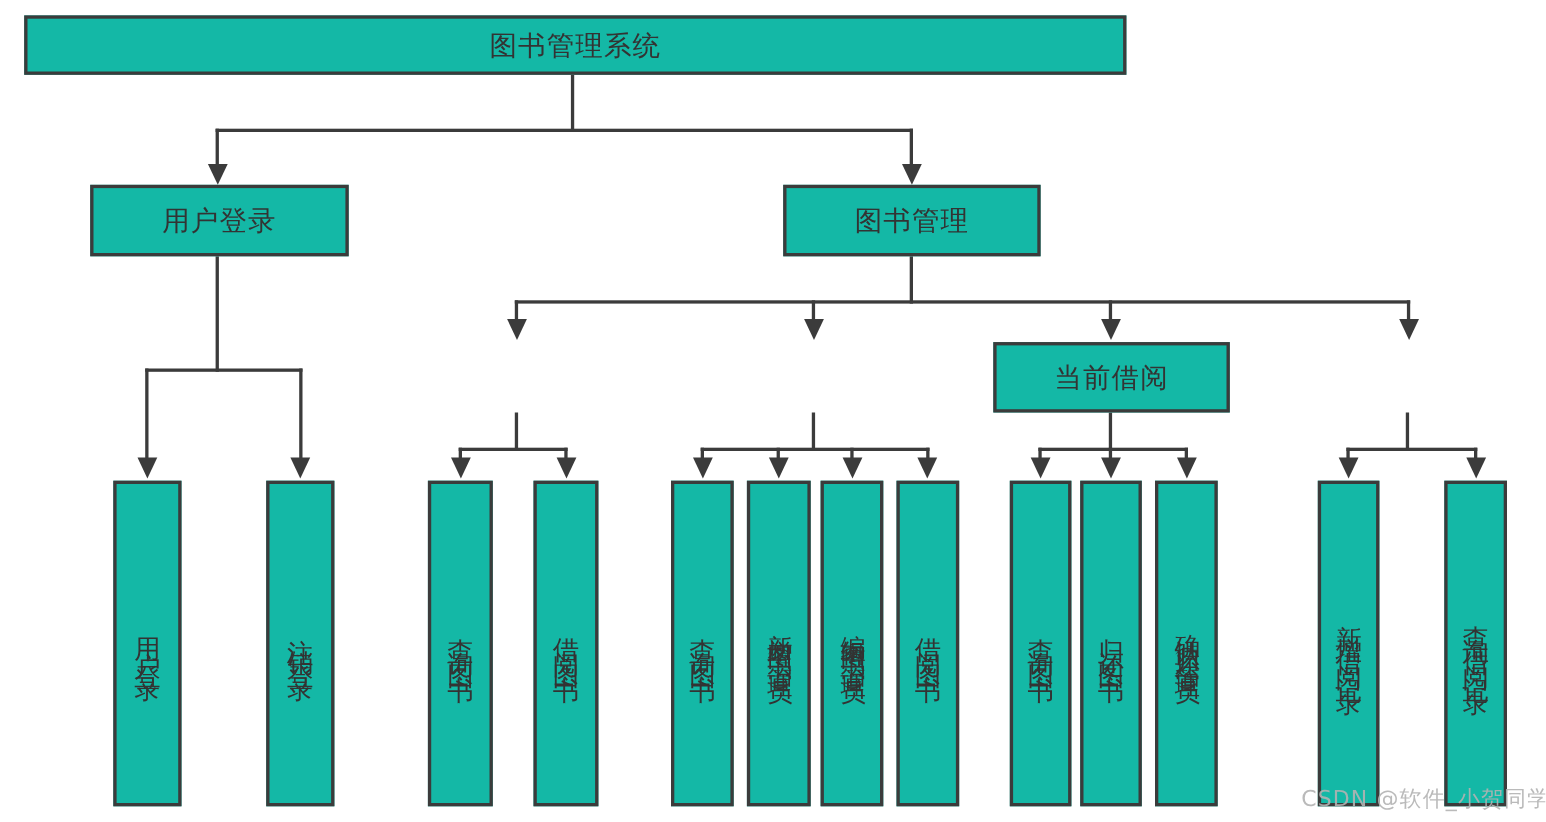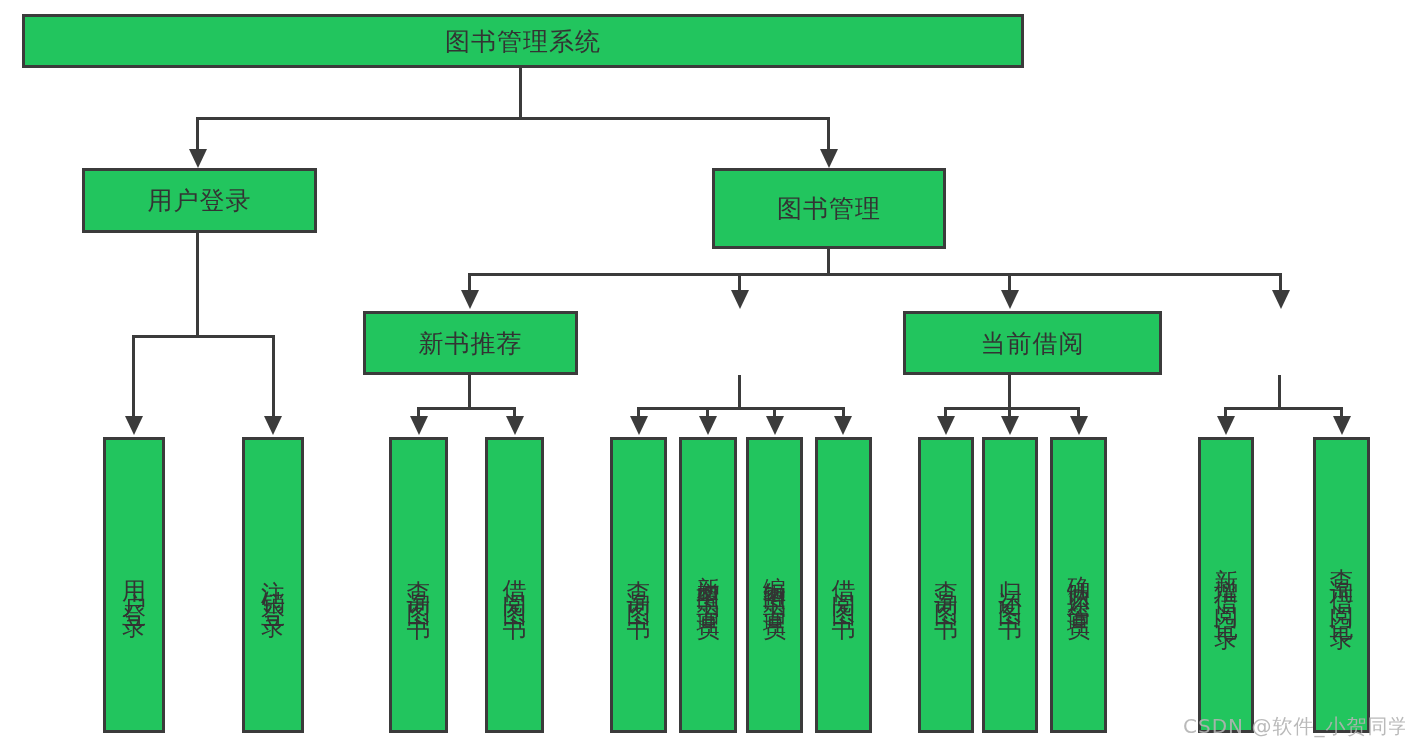--- a/index.html
+++ b/index.html
@@ -2,21 +2,21 @@
 <html><head>
 <meta charset="utf-8">
 <style>
   html,body{margin:0;padding:0;background:#ffffff;}
   .canvas{
     position:relative;width:1405px;height:747px;background:#ffffff;overflow:hidden;
     font-family:"DejaVu Sans","Liberation Sans",sans-serif;color:#333333;
   }
   
   .box{
-    position:absolute;box-sizing:border-box;border:3px solid #3b3b3b;background:#22c55e;
+    position:absolute;box-sizing:border-box;border:3px solid #3b3b3b;background:#14b8a6;
     display:flex;align-items:center;justify-content:center;
   }
   .hbox span{font-size:25px;letter-spacing:1px;white-space:nowrap;}
   .vbox span{
     writing-mode:vertical-rl;text-orientation:mixed;
     font-size:24px;letter-spacing:12px;line-height:1;white-space:nowrap;
   }
   .vbox span.tight{font-size:23px;letter-spacing:6px;}
   
   .ln{position:absolute;background:#3b3b3b;}
@@ -96,28 +96,25 @@
   <div class="ar" style="left:1217px;top:416px"></div>
   <div class="ar" style="left:1333px;top:416px"></div>
 
   <div class="box hbox" style="left:22px;top:14px;width:1002px;height:54px">
     <span>图书管理系统</span>
   </div>
 
   <div class="box hbox" style="left:82px;top:168px;width:235px;height:65px">
     <span>用户登录</span>
   </div>
-  <div class="box hbox" style="left:712px;top:168px;width:234px;height:81px">
+  <div class="box hbox" style="left:712px;top:168px;width:234px;height:65px">
     <span>图书管理</span>
   </div>
 
-  <div class="box hbox" style="left:363px;top:311px;width:215px;height:64px">
-    <span>新书推荐</span>
-  </div>
-  <div class="box hbox" style="left:903px;top:311px;width:259px;height:64px">
+  <div class="box hbox" style="left:903px;top:311px;width:215px;height:64px">
     <span>当前借阅</span>
   </div>
 
   <div class="box vbox" style="left:103px;top:437px;width:62px;height:296px">
     <span>用户登录</span>
   </div>
   <div class="box vbox" style="left:242px;top:437px;width:62px;height:296px">
     <span>注销登录</span>
   </div>
 

